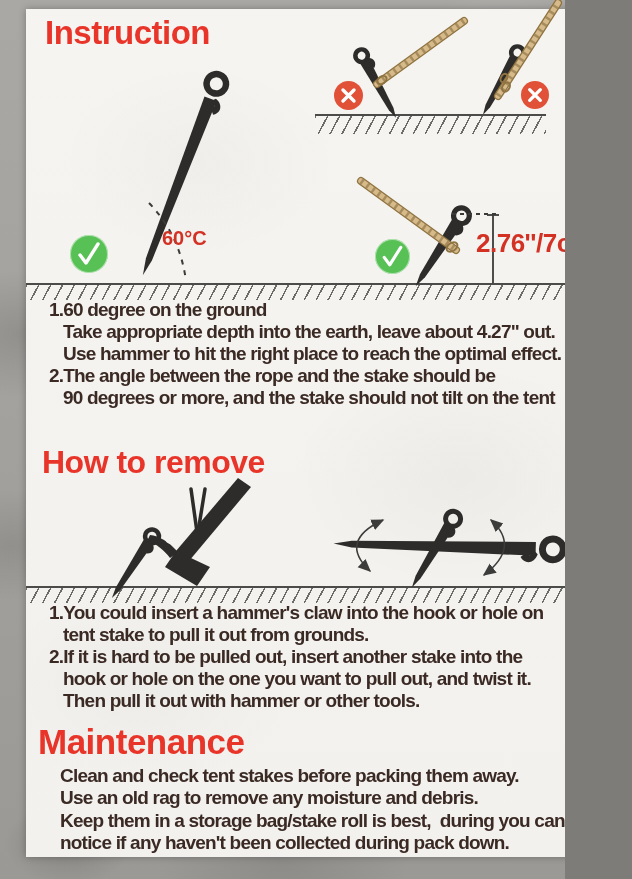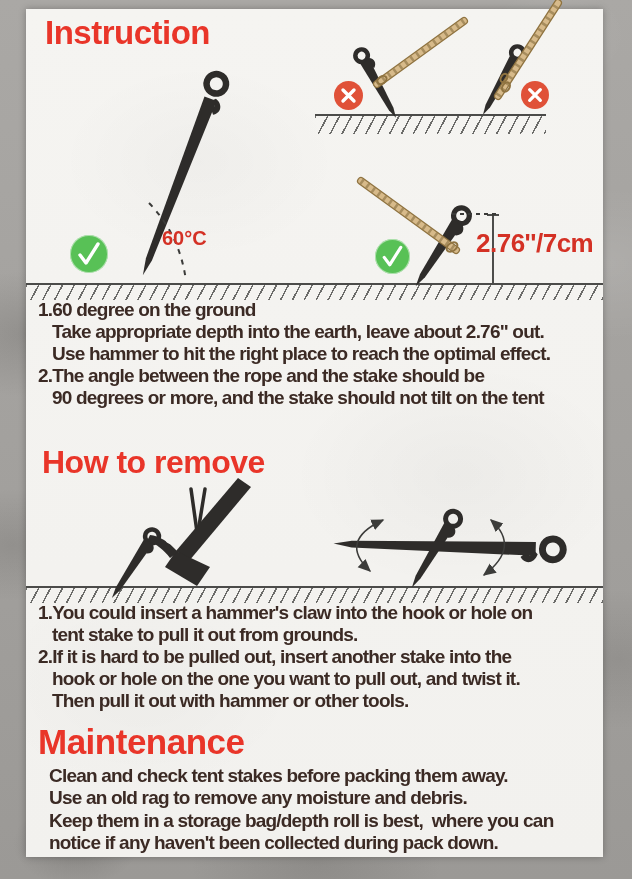--- a/index.html
+++ b/index.html
@@ -1,17 +1,17 @@
 <!DOCTYPE html>
 <html><head>
 <meta charset="utf-8">
 <style>
   html,body{margin:0;padding:0;background:#7e7c79;}
   .canvas{
-    position:relative;width:632px;height:879px;overflow:hidden;
+    position:relative;width:565px;height:879px;overflow:hidden;
     font-family:"Liberation Sans","DejaVu Sans",sans-serif;
     background:
       radial-gradient(140px 90px at 4% 38%, rgba(60,58,55,.18), transparent 70%),
       radial-gradient(120px 80px at 2% 62%, rgba(60,58,55,.15), transparent 70%),
       radial-gradient(160px 110px at 96% 30%, rgba(255,255,255,.10), transparent 70%),
       radial-gradient(150px 100px at 98% 75%, rgba(60,58,55,.12), transparent 70%),
       radial-gradient(180px 120px at 50% 98%, rgba(60,58,55,.14), transparent 70%),
       radial-gradient(90px 60px at 12% 96%, rgba(50,48,45,.20), transparent 70%),
       radial-gradient(100px 70px at 88% 4%, rgba(255,255,255,.08), transparent 70%),
       linear-gradient(180deg,#aaa8a5 0%,#a3a19e 50%,#9b9996 100%);
@@ -24,21 +24,21 @@
       radial-gradient(220px 150px at 20% 80%, rgba(0,0,0,.025), transparent 70%),
       linear-gradient(180deg,#f5f4f1 0%,#f2f1ee 100%);
     box-shadow:0 0 7px rgba(0,0,0,.28);
   }
   .ttl{position:absolute;font-weight:700;color:#e93529;letter-spacing:-.5px;white-space:pre;}
   .ttl.t1{left:45px;top:14px;font-size:33px;}
   .ttl.t2{left:42px;top:444px;font-size:32px;}
   .ttl.t3{left:38px;top:722px;font-size:35px;}
   .notes{position:absolute;color:#3b2a24;font-weight:700;font-size:19px;
          line-height:22px;letter-spacing:-.8px;}
-  .notes .line{white-space:pre;}
+  .notes .line{white-space:pre;margin-left:11px;}
   .notes .ind{padding-left:14px;}
   .b1{left:38px;top:299px;}
   .b2{left:38px;top:602px;}
   .b3{left:49px;top:765px;line-height:22.3px;}
   .ground{
     position:absolute;border-top:2px solid #4b4b49;
     background:repeating-linear-gradient(118deg, rgba(84,84,82,.85) 0 1.5px, transparent 1.5px 10.5px);
   }
   .g-mini{left:315px;top:114px;width:231px;height:18px;}
   .g-band1{left:26px;top:283px;width:577px;height:15px;}
@@ -164,34 +164,34 @@
     <svg width="28" height="28" viewBox="0 0 29 29">
       <path d="M9,9 L20,20 M20,9 L9,20" stroke="#fff" stroke-width="3.4" fill="none" stroke-linecap="round"></path>
     </svg>
   </div>
 
   <div class="lbl angle">60°C</div>
   <div class="lbl depth">2.76''/7cm</div>
 
   <div class="notes b1">
     <div class="line">1.60 degree on the ground</div>
-    <div class="line ind">Take appropriate depth into the earth, leave about 2.76" out.</div>
+    <div class="line ind">Take appropriate depth into the earth, leave about 4.27" out.</div>
     <div class="line ind">Use hammer to hit the right place to reach the optimal effect.</div>
     <div class="line">2.The angle between the rope and the stake should be</div>
     <div class="line ind">90 degrees or more, and the stake should not tilt on the tent</div>
   </div>
 
   <div class="notes b2">
     <div class="line">1.You could insert a hammer's claw into the hook or hole on</div>
     <div class="line ind">tent stake to pull it out from grounds.</div>
     <div class="line">2.If it is hard to be pulled out, insert another stake into the</div>
     <div class="line ind">hook or hole on the one you want to pull out, and twist it.</div>
     <div class="line ind">Then pull it out with hammer or other tools.</div>
   </div>
 
   <div class="notes b3">
     <div class="line">Clean and check tent stakes before packing them away.</div>
     <div class="line">Use an old rag to remove any moisture and debris.</div>
-    <div class="line">Keep them in a storage bag/depth roll is best,  where you can</div>
+    <div class="line">Keep them in a storage bag/stake roll is best,  during you can</div>
     <div class="line">notice if any haven't been collected during pack down.</div>
   </div>
 
 </div>
 
 </body></html>

